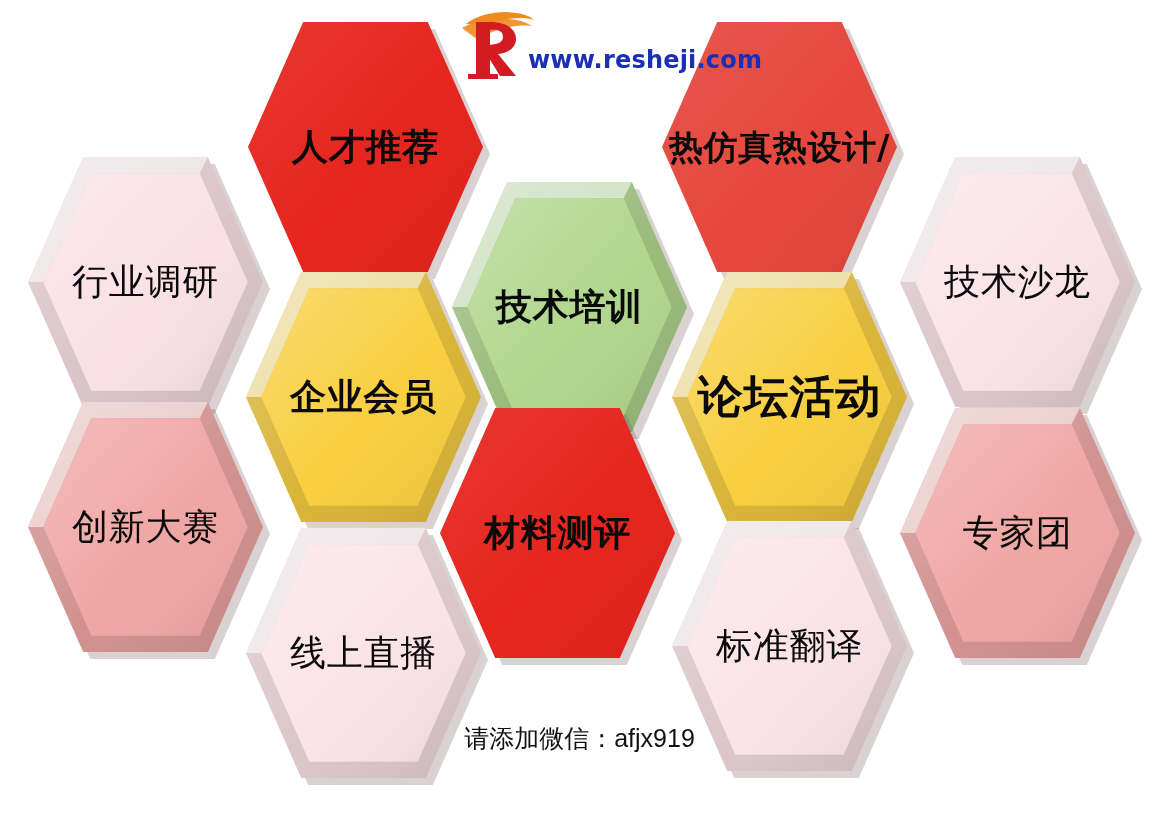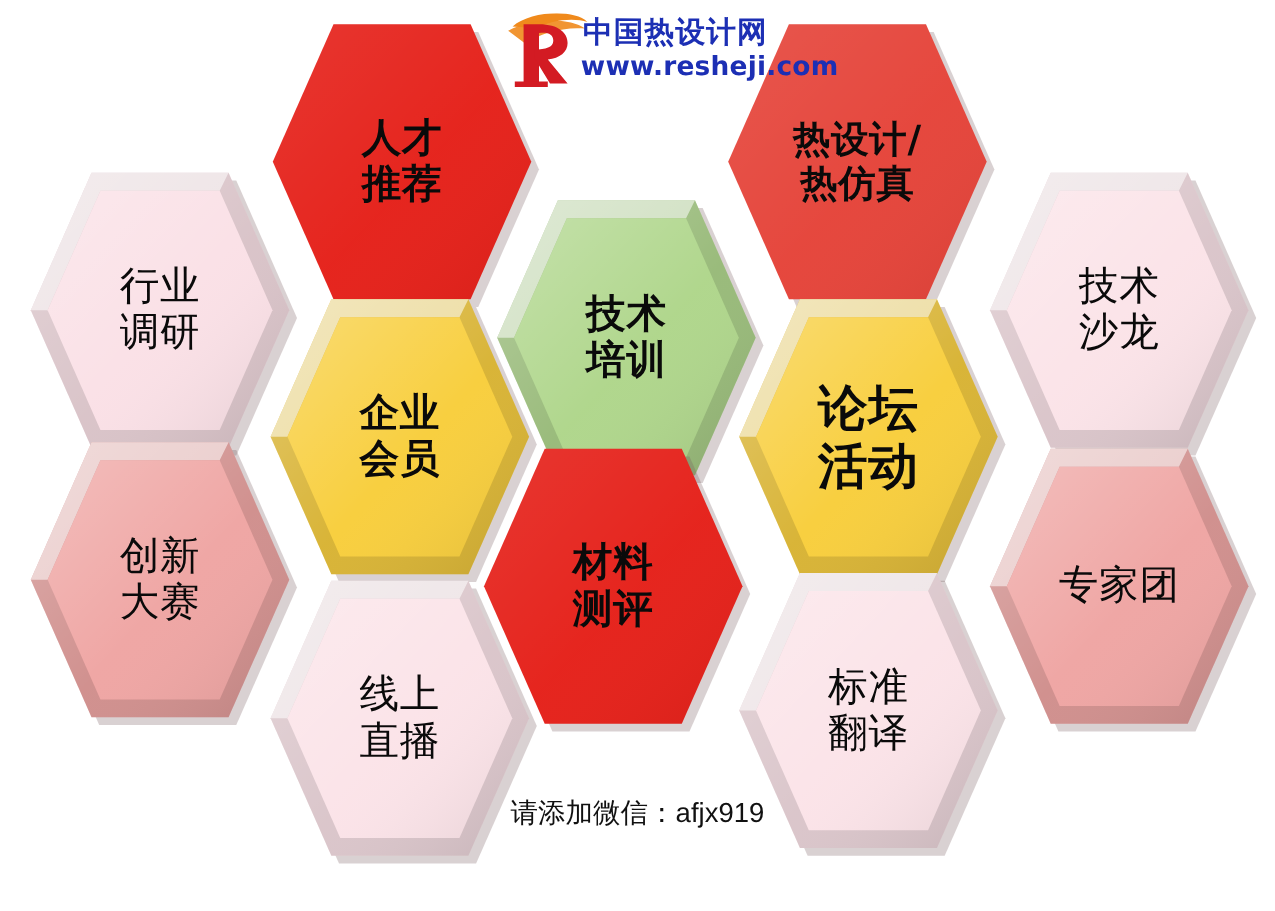--- a/index.html
+++ b/index.html
@@ -14,21 +14,21 @@
   #stage{position:absolute;left:0;top:0;width:1159px;height:828px;}
 
   
   .hex{
     position:absolute;
     display:block;
   }
   .hex svg{display:block;overflow:visible;}
   .hex .label{
     position:absolute;left:0;top:0;width:100%;height:100%;
-    display:flex;flex-direction:column;
+    display:flex;flex-direction:row;
     align-items:center;justify-content:center;
     text-align:center;
     line-height:1.18;
     letter-spacing:.02em;
     color:#0a0a0a;
     pointer-events:none;
     white-space:pre-line;
   }
   .hex.strong .label{font-weight:700;}
   .hex.light  .label{font-weight:400;}
@@ -97,21 +97,21 @@
             <linearGradient id="g1" x1="0" y1="0" x2="1" y2="1">
               <stop offset="0%" stop-color="#ffffff" stop-opacity="0.10"></stop>
               <stop offset="55%" stop-color="#ffffff" stop-opacity="0.02"></stop>
               <stop offset="100%" stop-color="#000000" stop-opacity="0.06"></stop>
             </linearGradient>
           </defs>
           <polygon points="55.2,0.0 179.8,0.0 235.0,125.0 179.8,250.0 55.2,250.0 0.0,125.0" fill="rgba(120,90,95,0.28)" transform="translate(7,7)"></polygon>
           <polygon points="55.2,0.0 179.8,0.0 235.0,125.0 179.8,250.0 55.2,250.0 0.0,125.0" fill="#E5443A"></polygon>
           <polygon points="55.2,0.0 179.8,0.0 235.0,125.0 179.8,250.0 55.2,250.0 0.0,125.0" fill="url(#g1)"></polygon>
         </svg>
-        <div class="label" style="font-size: 34px;"><div>热设计/</div><div>热仿真</div></div>
+        <div class="label" style="font-size: 34px;"><div>热仿真</div><div>热设计/</div></div>
       </div>
       <div class="hex light" style="left: 28px; top: 157px; width: 235px; height: 250px;">
         <svg width="235" height="250" viewBox="0 0 235 250">
           <defs>
             <linearGradient id="g2" x1="0" y1="0" x2="1" y2="1">
               <stop offset="0%" stop-color="#ffffff" stop-opacity="0.30"></stop>
               <stop offset="55%" stop-color="#ffffff" stop-opacity="0.02"></stop>
               <stop offset="100%" stop-color="#000000" stop-opacity="0.10"></stop>
             </linearGradient>
           </defs>
@@ -286,21 +286,20 @@
     </div>
 
   <div id="logo">
     <svg class="logo-mark" viewBox="0 0 78 68">
       <path d="M6 12 C22 -2 62 -4 74 8 C62 4 40 6 28 14 Z" fill="#F08A1C"></path>
       <path d="M2 16 C24 4 58 4 72 14 C54 12 30 18 18 28 Z" fill="#F08A1C" opacity="0.9"></path>
       <path d="M16 10 L30 10 L30 64 L16 64 Z" fill="#D31B23"></path>
       <path d="M30 10 C48 10 56 18 56 27 C56 35 49 41 38 42 L56 64 L40 64 L26 41 L26 33 C36 33 43 31 43 25 C43 19 38 17 30 18 Z" fill="#D31B23"></path>
       <path d="M8 62 L38 62 L38 67 L8 67 Z" fill="#D31B23"></path>
     </svg>
-    <div class="logo-cn">中国热设计网</div>
     <div class="logo-url">www.resheji.com</div>
   </div>
 
   <div id="wechat">
     <span>请添加微信：</span><span class="wx-id">afjx919</span>
   </div>
 
 
 </div>
 

